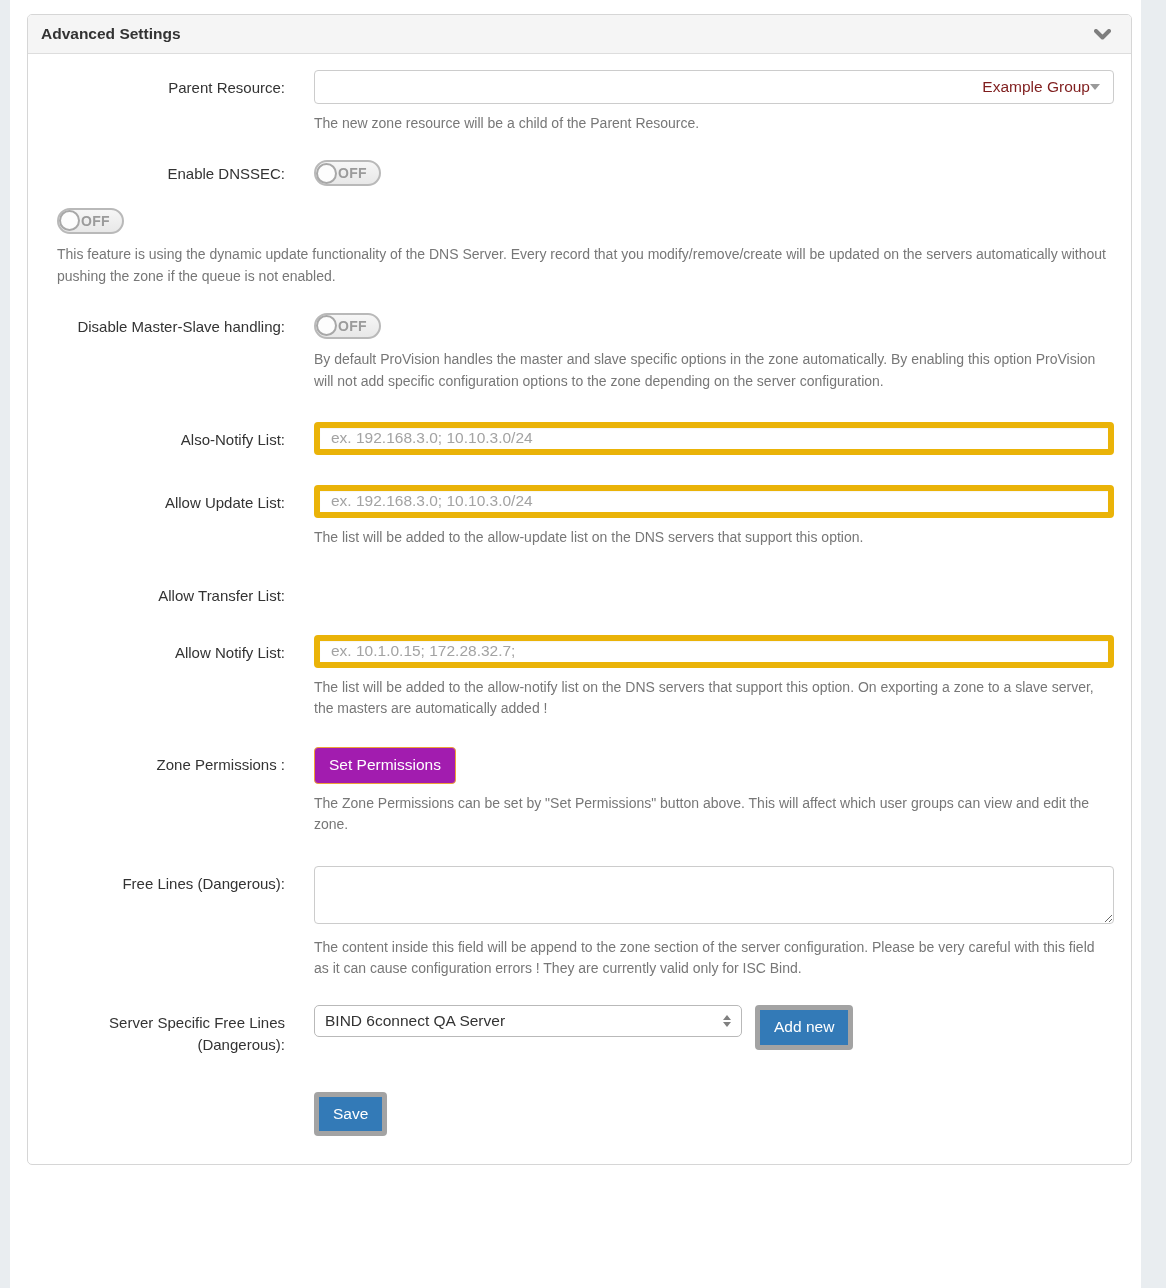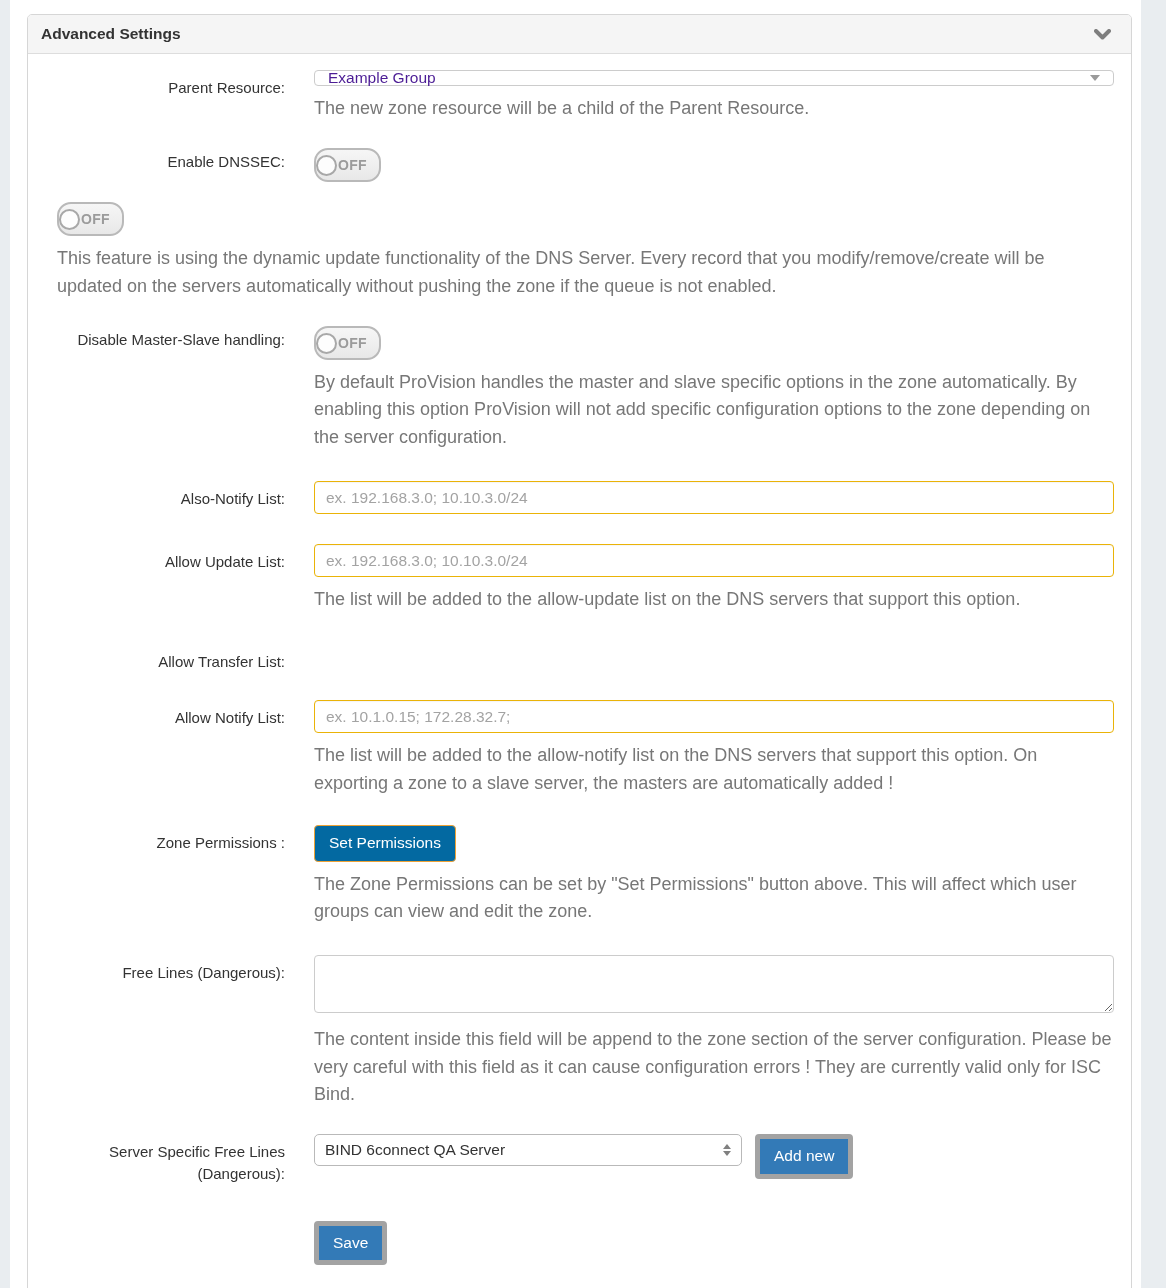--- a/index.html
+++ b/index.html
@@ -32,65 +32,65 @@
   .panel-body { padding:16px 17px 28px 0; }
 
   .frow { display:flex; align-items:flex-start; }
   .lbl {
     flex:0 0 257px; box-sizing:border-box; padding-left:40px; padding-top:7px;
     text-align:right; font-weight:normal; font-size:15px; color:#333; line-height:1.45;
   }
   .lbl.toggle-lbl { padding-top:3px; }
   .ctrl { flex:1; margin-left:29px; min-width:0; }
   .help {
-    color:#777; font-size:18px; line-height:1.52; margin-top:9px; padding-right:2px;
+    color:#777; font-size:14px; line-height:1.52; margin-top:9px; padding-right:2px;
   }
   .mb26 { margin-bottom:26px; } .mb20 { margin-bottom:20px; }
   .mb28 { margin-bottom:28px; } .mb30 { margin-bottom:30px; }
   .mb36 { margin-bottom:36px; }
 
   .text-input {
     width:100%; box-sizing:border-box; height:33px;
-    border:1px solid #eab308; border-radius:4px;
+    border:6px solid #eab308; border-radius:4px;
     font-family:"Liberation Sans", sans-serif; font-size:15.5px; color:#555;
     padding:6px 11px; outline:none;
     box-shadow:inset 0 1px 1px rgba(0,0,0,.04);
   }
   .text-input::placeholder { color:#a3a3a3; opacity:1; }
 
   .select-box {
-    width:100%; box-sizing:border-box; height:16px;
+    width:100%; box-sizing:border-box; height:34px;
     border:1px solid #ccc; border-radius:4px; background:#fff;
-    display:flex; align-items:center; justify-content:space-between;
-    padding:0 13px; font-size:15.5px; color:#4c1d95; cursor:pointer;
+    display:flex; align-items:center; justify-content:flex-end;
+    padding:0 13px; font-size:15.5px; color:#7f1d1d; cursor:pointer;
   }
   .caret-down {
     width:0; height:0; border-left:5px solid transparent;
     border-right:5px solid transparent; border-top:6px solid #9a9a9a;
   }
 
   .toggle {
     display:inline-flex; align-items:center; box-sizing:border-box;
-    width:67px; height:34px; border:2px solid #b9b9b9; border-radius:14px;
+    width:67px; height:26px; border:2px solid #b9b9b9; border-radius:14px;
     background:linear-gradient(#f6f6f6,#e8e8e8); cursor:pointer;
   }
   .knob {
     width:21px; height:21px; box-sizing:border-box; border-radius:50%;
     background:#fdfdfd; border:2px solid #a8a8a8; margin-left:0px;
   }
   .toggle-state {
     color:#9b9b9b; font-weight:bold; font-size:14px; margin-left:1px; letter-spacing:.3px;
   }
 
   .btn {
     display:inline-block; border:none; border-radius:4px; color:#fff;
     font-family:"Liberation Sans", sans-serif; font-size:15.5px;
     padding:8px 14px; cursor:pointer; line-height:1.2;
   }
-  .btn-warning { background:#0369a1; border:1px solid #eea236; }
+  .btn-warning { background:#a21caf; border:1px solid #eea236; }
   .btn-primary { background:#337ab7; border:5px solid #a3a3a3; }
 
   .free-lines {
     width:100%; box-sizing:border-box; height:58px;
     border:1px solid #ccc; border-radius:4px; resize:both;
     font-family:"Liberation Sans", sans-serif; font-size:15px; color:#555;
     padding:6px 10px; outline:none;
   }
 
   .server-ctrl { display:flex; align-items:flex-start; }

